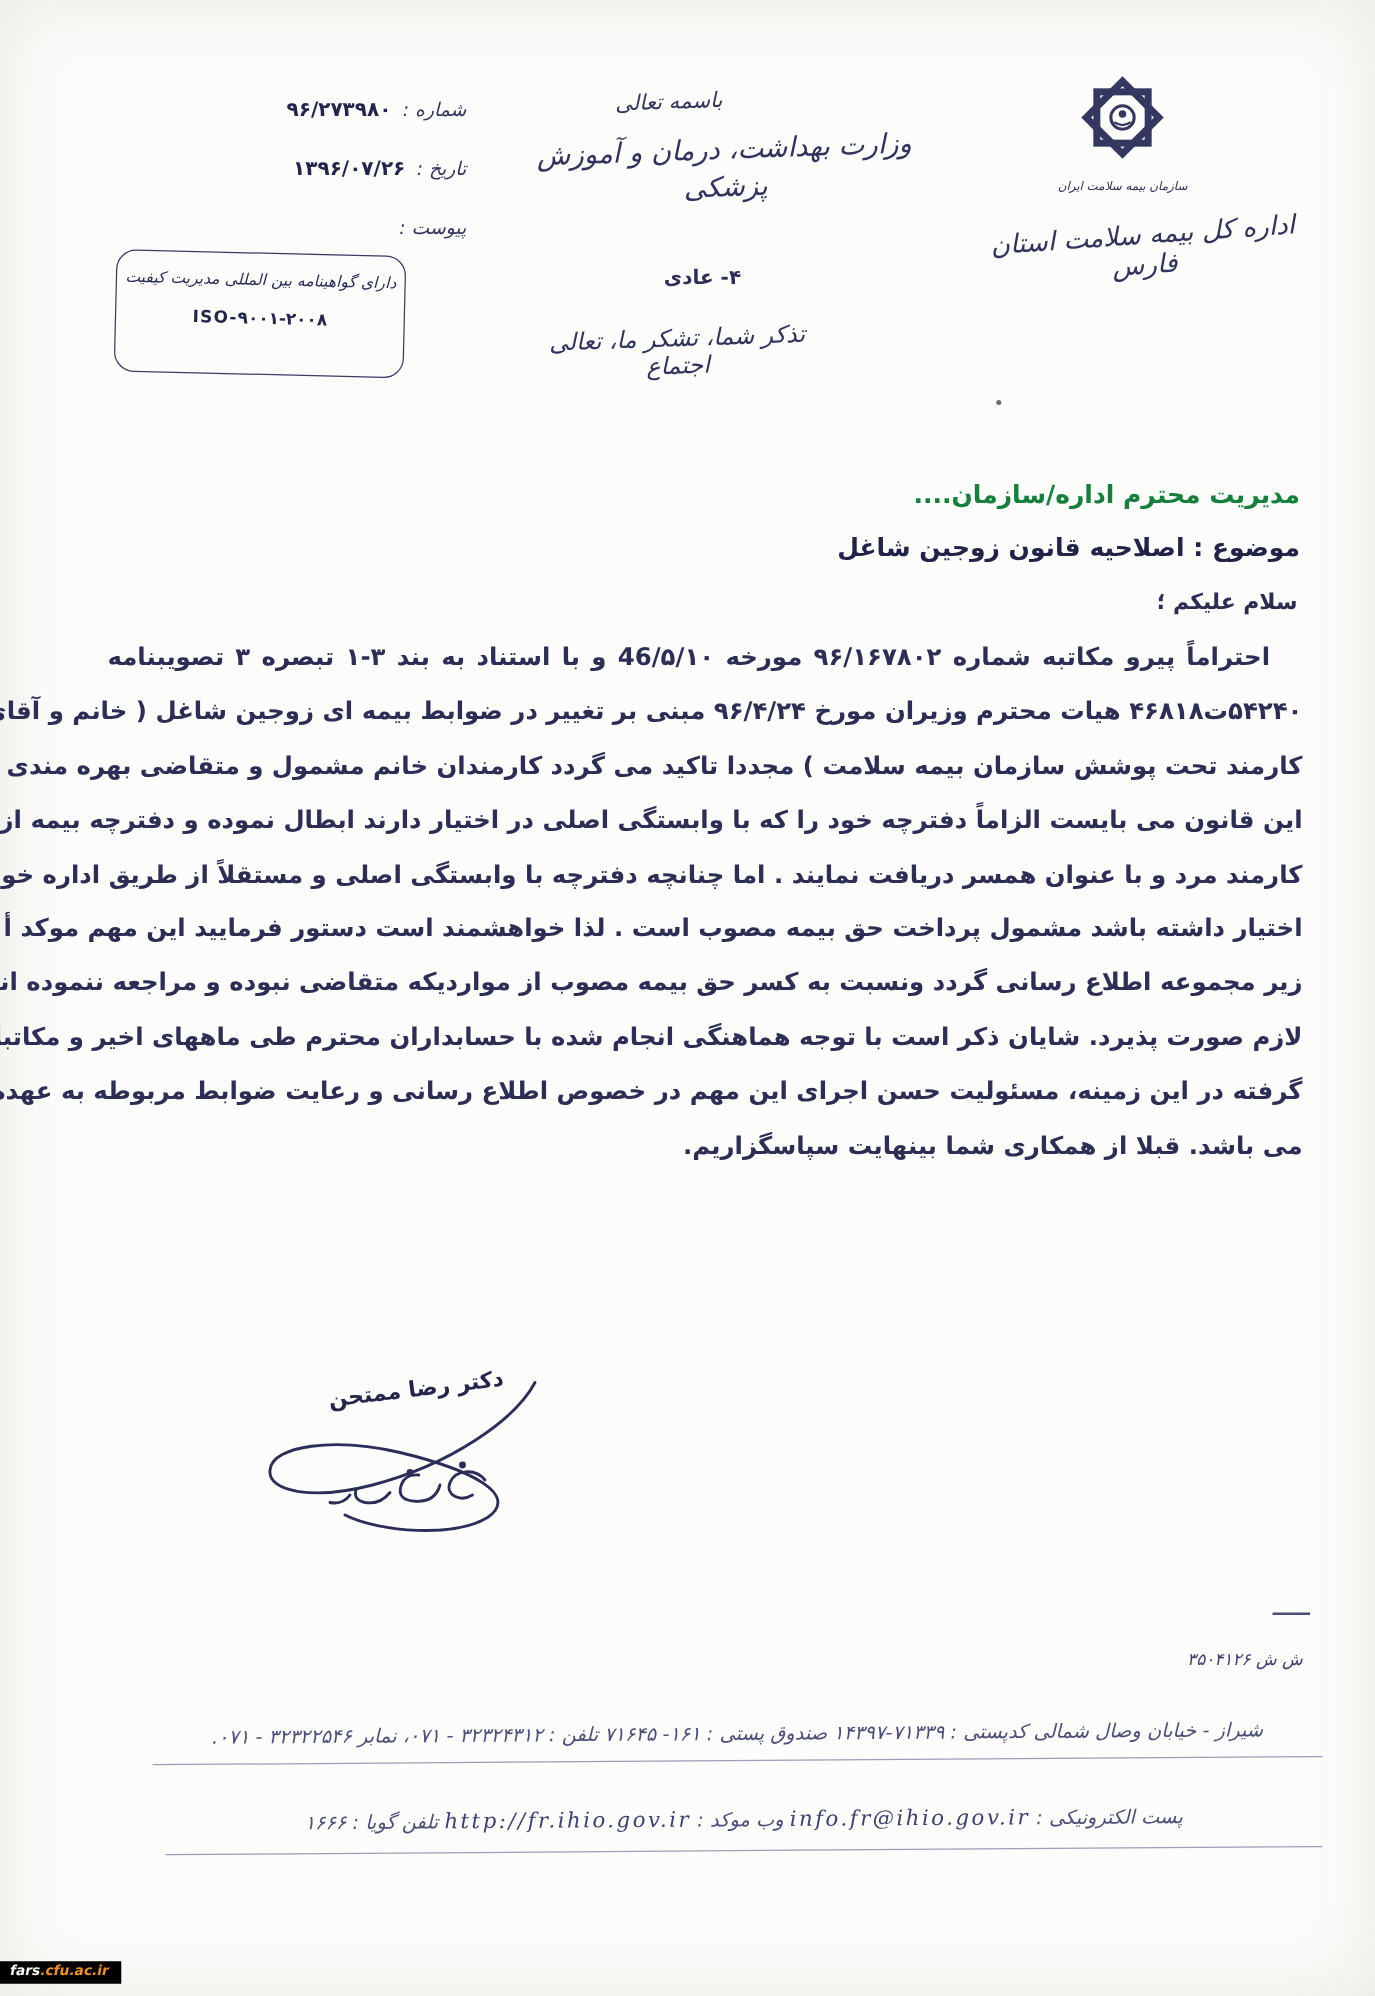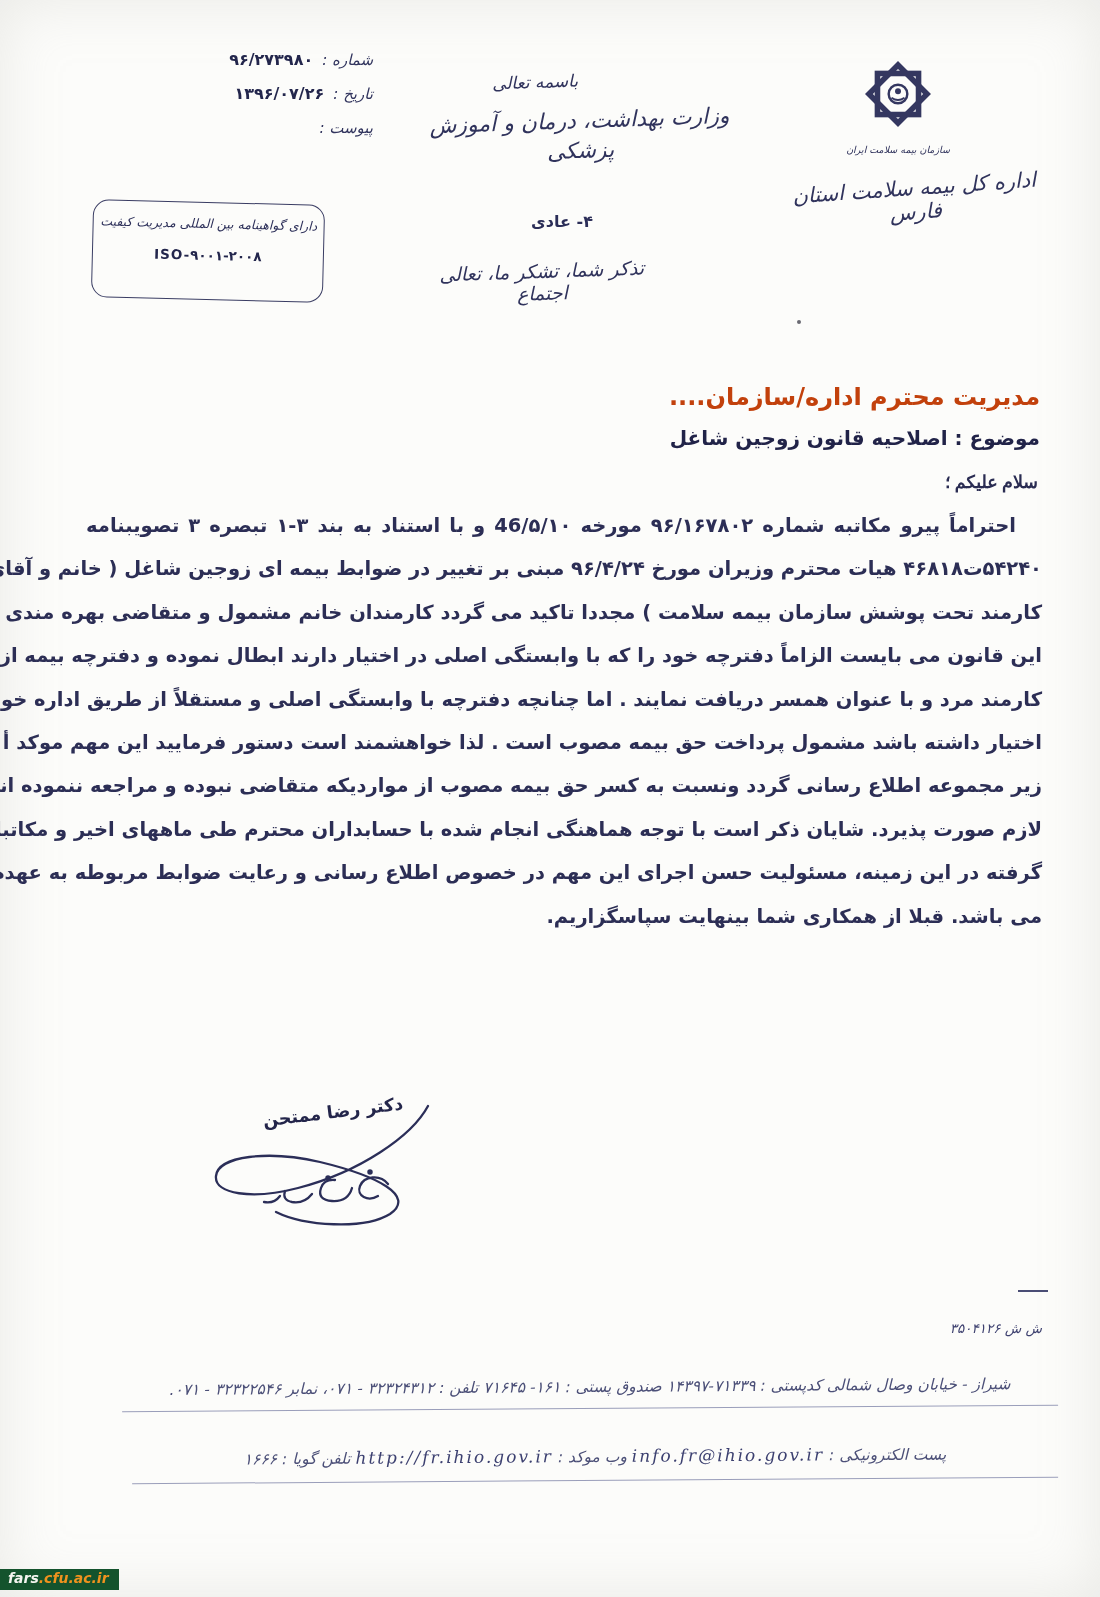--- a/index.html
+++ b/index.html
@@ -5,21 +5,21 @@
   html,body{margin:0;padding:0;}
   body{width:1100px;height:1597px;background:#e8e8e6;font-family:"DejaVu Sans",sans-serif;}
   .page{position:relative;width:1100px;height:1597px;background:#fcfcfa;overflow:hidden;
         box-shadow:inset 0 0 60px rgba(180,180,170,.25);}
   .abs{position:absolute;}
   .rtl{direction:rtl;unicode-bidi:plaintext;}
   .nasta{font-style:italic;color:#30335c;}
 
   
   .meta{left:168px;top:50px;width:205px;}
-  .meta-row{direction:rtl;text-align:right;margin-bottom:15px;white-space:nowrap;}
+  .meta-row{direction:rtl;text-align:right;margin-bottom:15px;white-space:nowrap;margin-top:28px;}
   .meta-label{font-style:italic;font-size:15px;color:#32355e;}
   .meta-value{font-weight:700;font-size:16px;color:#23264c;margin-right:4px;letter-spacing:1px;}
 
   
   .besmele{left:450px;top:72px;width:170px;text-align:center;font-size:17px;transform:rotate(-2deg);}
   .ministry{left:415px;top:106px;width:330px;text-align:center;font-size:22px;transform:rotate(-2deg);line-height:1.35;}
   .classif{left:502px;top:212px;width:120px;text-align:center;font-weight:700;font-size:16px;color:#2b2e58;}
   .slogan{left:412px;top:260px;width:260px;text-align:center;font-size:19px;transform:rotate(-2deg);}
 
   
@@ -29,23 +29,23 @@
 
   
   .iso{left:92px;top:202px;width:232px;height:98px;border:1.6px solid #3a3d63;border-radius:16px;
        transform:rotate(1.4deg);text-align:center;box-sizing:border-box;padding-top:13px;}
   .iso-l1{font-style:italic;font-size:12.5px;color:#2b2e58;}
   .iso-l2{margin-top:16px;font-weight:700;font-size:13.5px;color:#23264c;letter-spacing:1px;}
 
   .speck{left:797px;top:320px;width:4px;height:4px;border-radius:50%;background:#6a6a72;}
 
   
-  .recip{right:60px;top:383px;text-align:right;font-weight:700;font-size:24px;color:#c2410c;}
+  .recip{right:60px;top:383px;text-align:right;font-weight:700;font-size:20px;color:#15803d;}
   .subj{right:60px;top:426px;text-align:right;font-weight:700;font-size:20px;color:#212348;margin-left:16px;}
-  .salut{right:62px;top:472px;text-align:right;font-weight:700;font-size:17.5px;color:#2a2c52;font-family:Liberation Serif, serif;}
+  .salut{right:62px;top:472px;text-align:right;font-weight:700;font-size:17.5px;color:#2a2c52;}
 
   
   .bodyblk{left:86px;top:514px;width:956px;}
   .bline{direction:rtl;height:43.4px;font-weight:700;font-size:19.5px;color:#2c2e55;
          text-align:justify;text-align-last:justify;white-space:nowrap;}
   .bline.first{padding-right:26px;box-sizing:border-box;}
   .bline.last{text-align-last:right;}
 
   
   .sig{left:192px;top:1078px;width:270px;height:155px;}
@@ -59,22 +59,22 @@
          color:#3f4270;letter-spacing:1px;}
 
   
   .foot{direction:rtl;text-align:center;font-style:italic;color:#4c5078;
         border-bottom:1.3px solid #9a9eba;}
   .foot1{left:122px;top:1378px;width:936px;font-size:15.5px;padding-bottom:12px;transform:rotate(-.4deg);}
   .foot2{left:132px;top:1446px;width:926px;font-size:15.5px;padding-bottom:14px;transform:rotate(-.4deg);}
   .latin{font-family:"DejaVu Serif",serif;font-style:italic;font-size:17px;color:#3c4070;letter-spacing:2px;}
 
   
-  .wm{left:0;top:1569px;background:#14532d;padding:2px 10px 4px 8px;font-weight:700;font-style:italic;
-      font-size:14px;line-height:1.1;}
+  .wm{left:0;top:1569px;background:#000000;padding:2px 10px 4px 8px;font-weight:700;font-style:italic;
+      font-size:11px;line-height:1.1;}
   .wm-a{color:#f5f5f0;}
   .wm-b{color:#f0921e;}
 </style>
 </head>
 <body>
 
 <div class="page">
 
   <div class="abs meta">
     <div class="meta-row">

